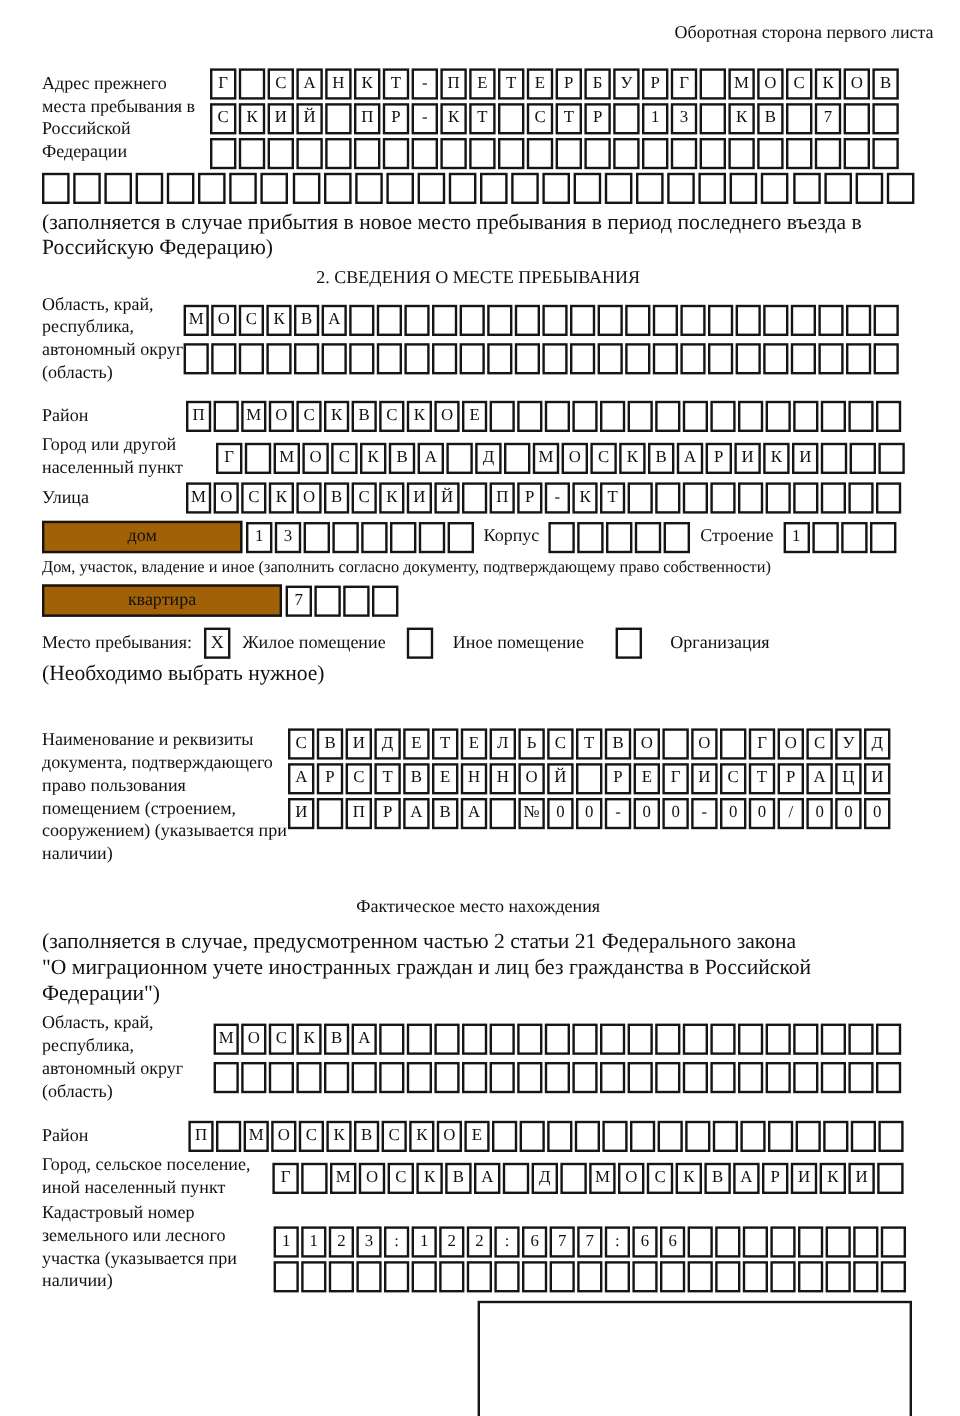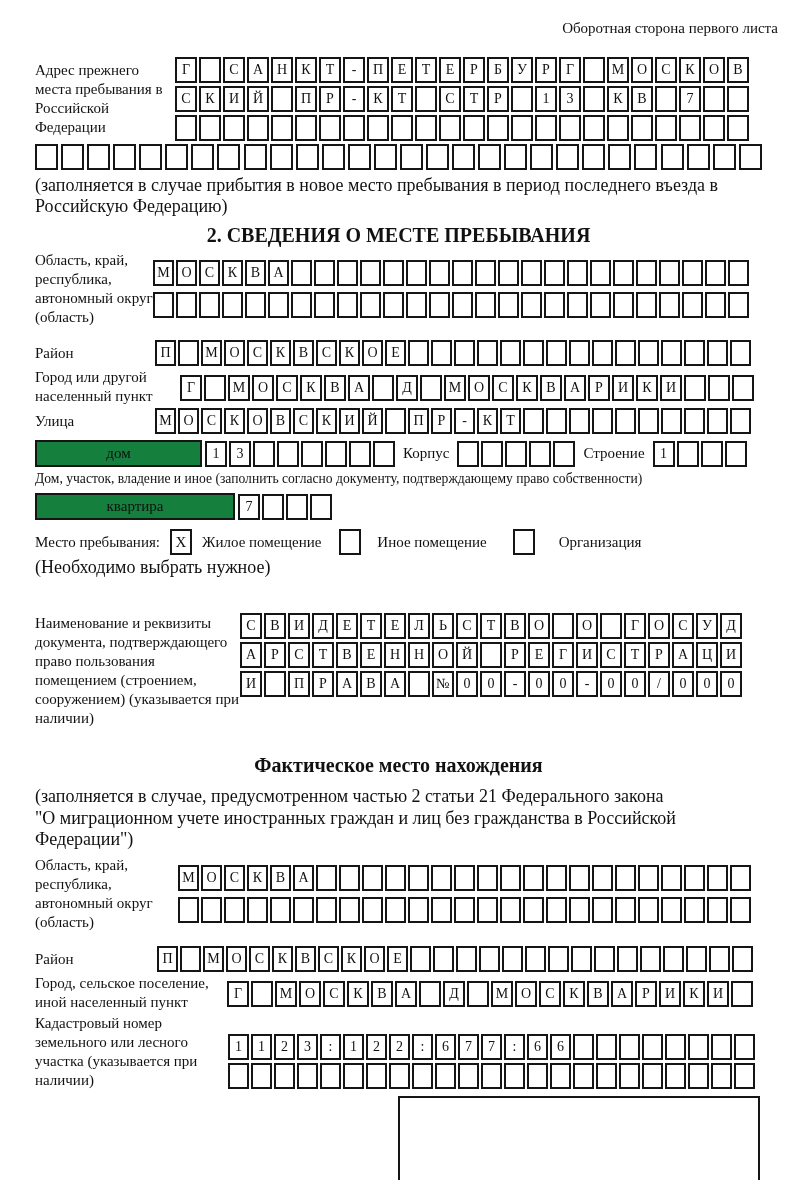--- a/index.html
+++ b/index.html
@@ -20,25 +20,25 @@
     flex:0 0 22px; height:26px; border:2px solid #151515; background:#fff;
     display:flex; align-items:center; justify-content:center;
     font-size:14px; line-height:1;
   }
   .p23 .cell { flex:0 0 21px; }
   .fullrow { display:flex; justify-content:space-between; margin-top:3px; }
   .fullrow .cell { flex:0 0 23px; }
 
   .caption { font-size:18px; margin-top:5px; }
   .caption-left { font-size:13.6px; margin-top:4px; }
-  .sec-title { font-size:20px; font-weight:bold; text-align:center; margin-top:7px; }
+  .sec-title { font-size:15px; font-weight:normal; text-align:center; margin-top:7px; }
 
   .namedbox {
     border:2px solid #151515; height:27px; display:flex;
-    align-items:center; justify-content:center; font-size:15px; background:#15803d;
+    align-items:center; justify-content:center; font-size:15px; background:#a16207;
   }
   .house-row, .apt-row { display:flex; align-items:center; margin-top:6px; }
   .inline-label { font-size:15px; padding:0 8px; white-space:nowrap;text-align:center; }
 
   .stay-row { display:flex; align-items:center; margin-top:9px; }
   .checkbox {
     width:22px; height:26px; border:2px solid #151515; display:flex;
     align-items:center; justify-content:center; font-size:15px; flex-shrink:0;
   }
   .stay-row .flabel { white-space:nowrap; }

